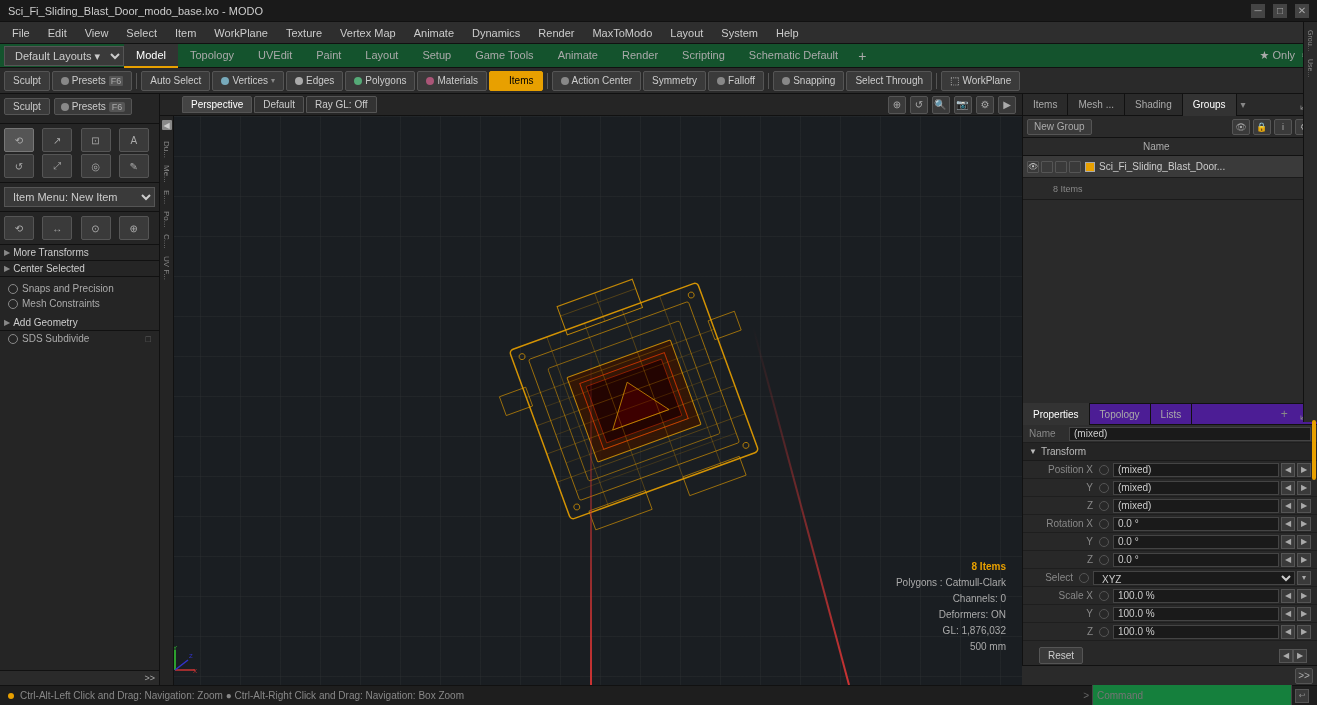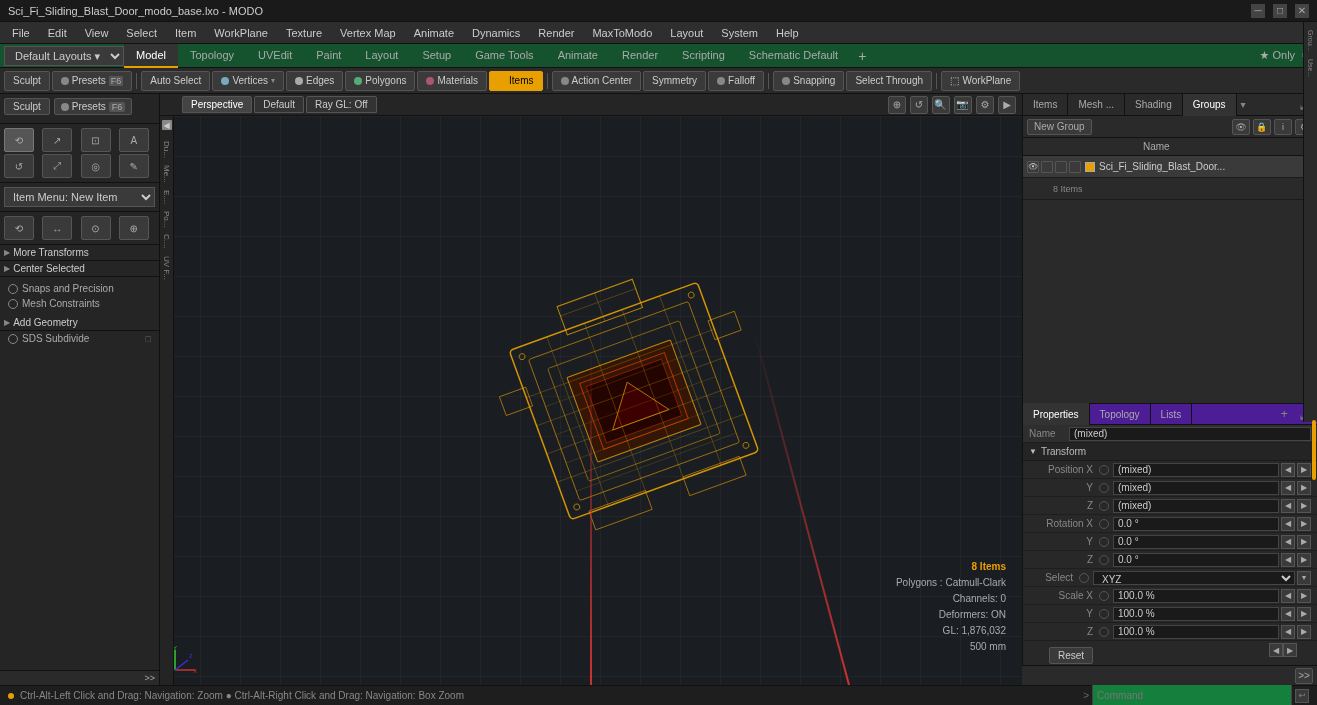--- a/index.html
+++ b/index.html
@@ -588,23 +588,23 @@
       border: 1px solid #555;
       color: #ccc;
       font-size: 10px;
       padding: 2px 8px;
       cursor: pointer;
       border-radius: 2px;
       margin: 4px 6px;
     }
     .reset-row {
       display: flex;
-      align-items: flex-start;
+      align-items: center;
       justify-content: space-between;
-      padding: 2px 20px;
+      padding: 2px 10px;
       border-bottom: 6px solid #0ea5e9;
     }
     .reset-arrow {
       width: 14px; height: 14px;
       background: #3a3a3a;
       border: 1px solid #555;
       display: flex; align-items: center; justify-content: center;
       font-size: 8px;
       color: #aaa;
       cursor: pointer;

